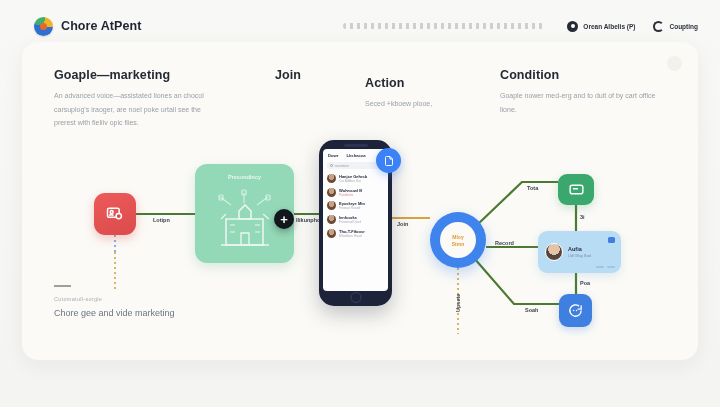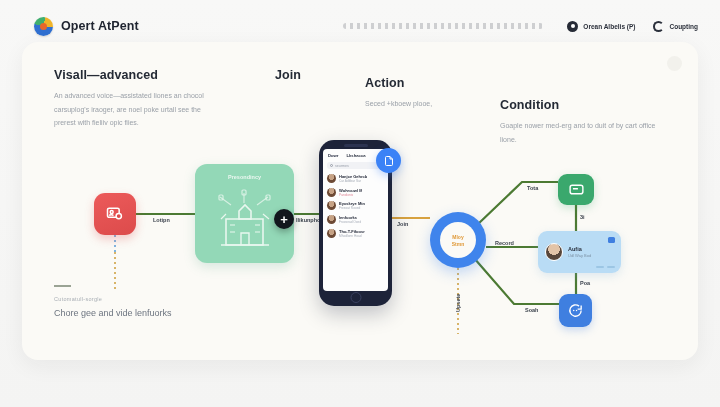--- a/index.html
+++ b/index.html
@@ -91,21 +91,21 @@
     font-size: 12.5px; font-weight: 700; color: #242a35;
     letter-spacing: .1px; margin-bottom: 7px;
   }
   .col p {
     font-size: 7px; line-height: 1.95; color: #9aa0a8;
     filter: blur(.22px);
   }
   #col-visall { left: 32px; top: 26px; width: 168px; }
   #col-flaw   { left: 253px; top: 26px; width: 80px; }
   #col-action { left: 343px; top: 34px; width: 118px; }
-  #col-cond   { left: 478px; top: 26px; width: 170px; margin-top: 30px; }
+  #col-cond   { left: 478px; top: 26px; width: 170px; }
 
   
   .footnote { position: absolute; left: 32px; top: 243px; width: 150px; }
   .footnote .rule { width: 17px; height: 2px; background: #9aa394; margin-bottom: 9px; }
   .footnote .eyebrow {
     font-size: 5.5px; color: #a8aeb4; letter-spacing: .3px;
     margin-bottom: 4px; filter: blur(.2px);
   }
   .footnote .ftext {
     font-size: 9px; line-height: 1.65; color: #6d7580; filter: blur(.2px);
@@ -267,42 +267,42 @@
   }
 </style>
 </head>
 <body>
 
 <div id="app">
 
   <div class="header">
     <div class="brand">
       <div class="logo-mark"></div>
-      <div class="brand-title">Opert AtPent</div>
+      <div class="brand-title">Chore AtPent</div>
     </div>
     <div class="header-right">
       <div class="ghost-strip"></div>
       <div class="hchip">
         <div class="dot">
             <i></i>
           </div>
         <span>Orean Albelis (P)</span>
       </div>
       <div class="hchip">
         <div class="ring"></div>
         <span>Coupting</span>
       </div>
     </div>
   </div>
 
   <div class="canvas">
     <div class="corner-circle"></div>
 
     <div class="col" id="col-visall">
-      <h3>Visall—advanced</h3>
+      <h3>Goaple—marketing</h3>
       <p>An advanced voice—assistated liones an chocol carsuplog's iraoger, are noel poke urtall see the prerest with fieliiv opic fiies.</p>
     </div>
     <div class="col" id="col-flaw">
       <h3>Join</h3>
     </div>
     <div class="col" id="col-action">
       <h3>Action</h3>
       <p>Seced +kboew plooe,</p>
     </div>
     <div class="col" id="col-cond">
@@ -461,16 +461,16 @@
         <path d="M20 12a8 8 0 1 1-3-6.2"></path>
         <path d="M20 5 v5 h-5"></path>
         <circle cx="9.5" cy="12" r="1" fill="#fff" stroke="none"></circle>
         <circle cx="13.5" cy="12" r="1" fill="#fff" stroke="none"></circle>
       </svg>
     </div>
 
     <div class="footnote">
       <div class="rule"></div>
       <div class="eyebrow">Cutomatull-sorgle</div>
-      <div class="ftext">Chore gee and vide lenfuorks</div>
+      <div class="ftext">Chore gee and vide marketing</div>
     </div>
   </div>
 </div>
 
 </body></html>

